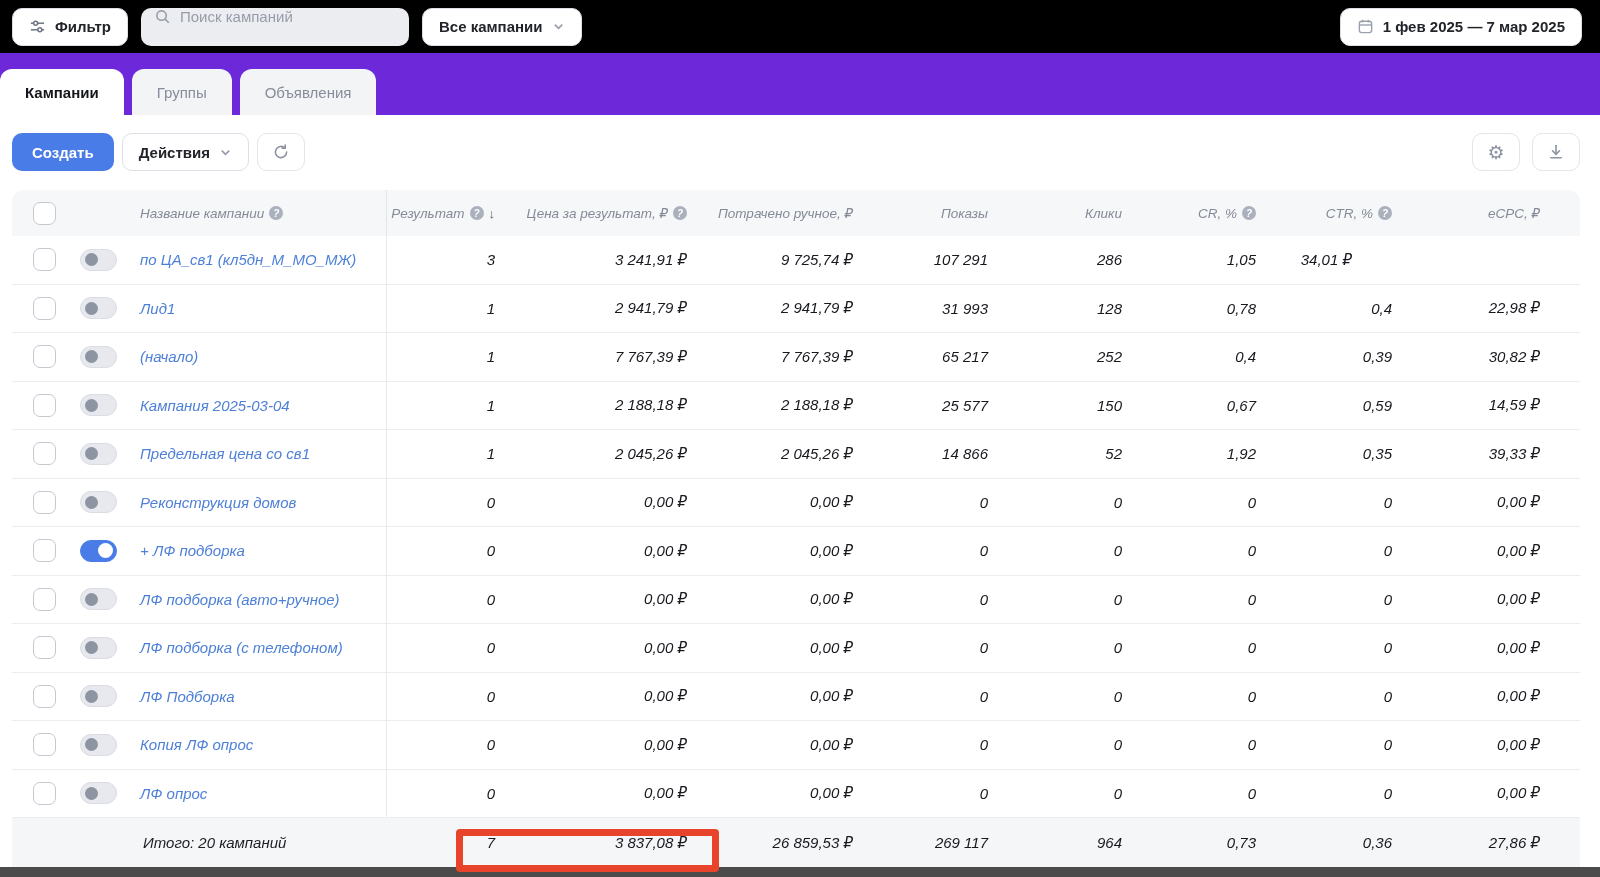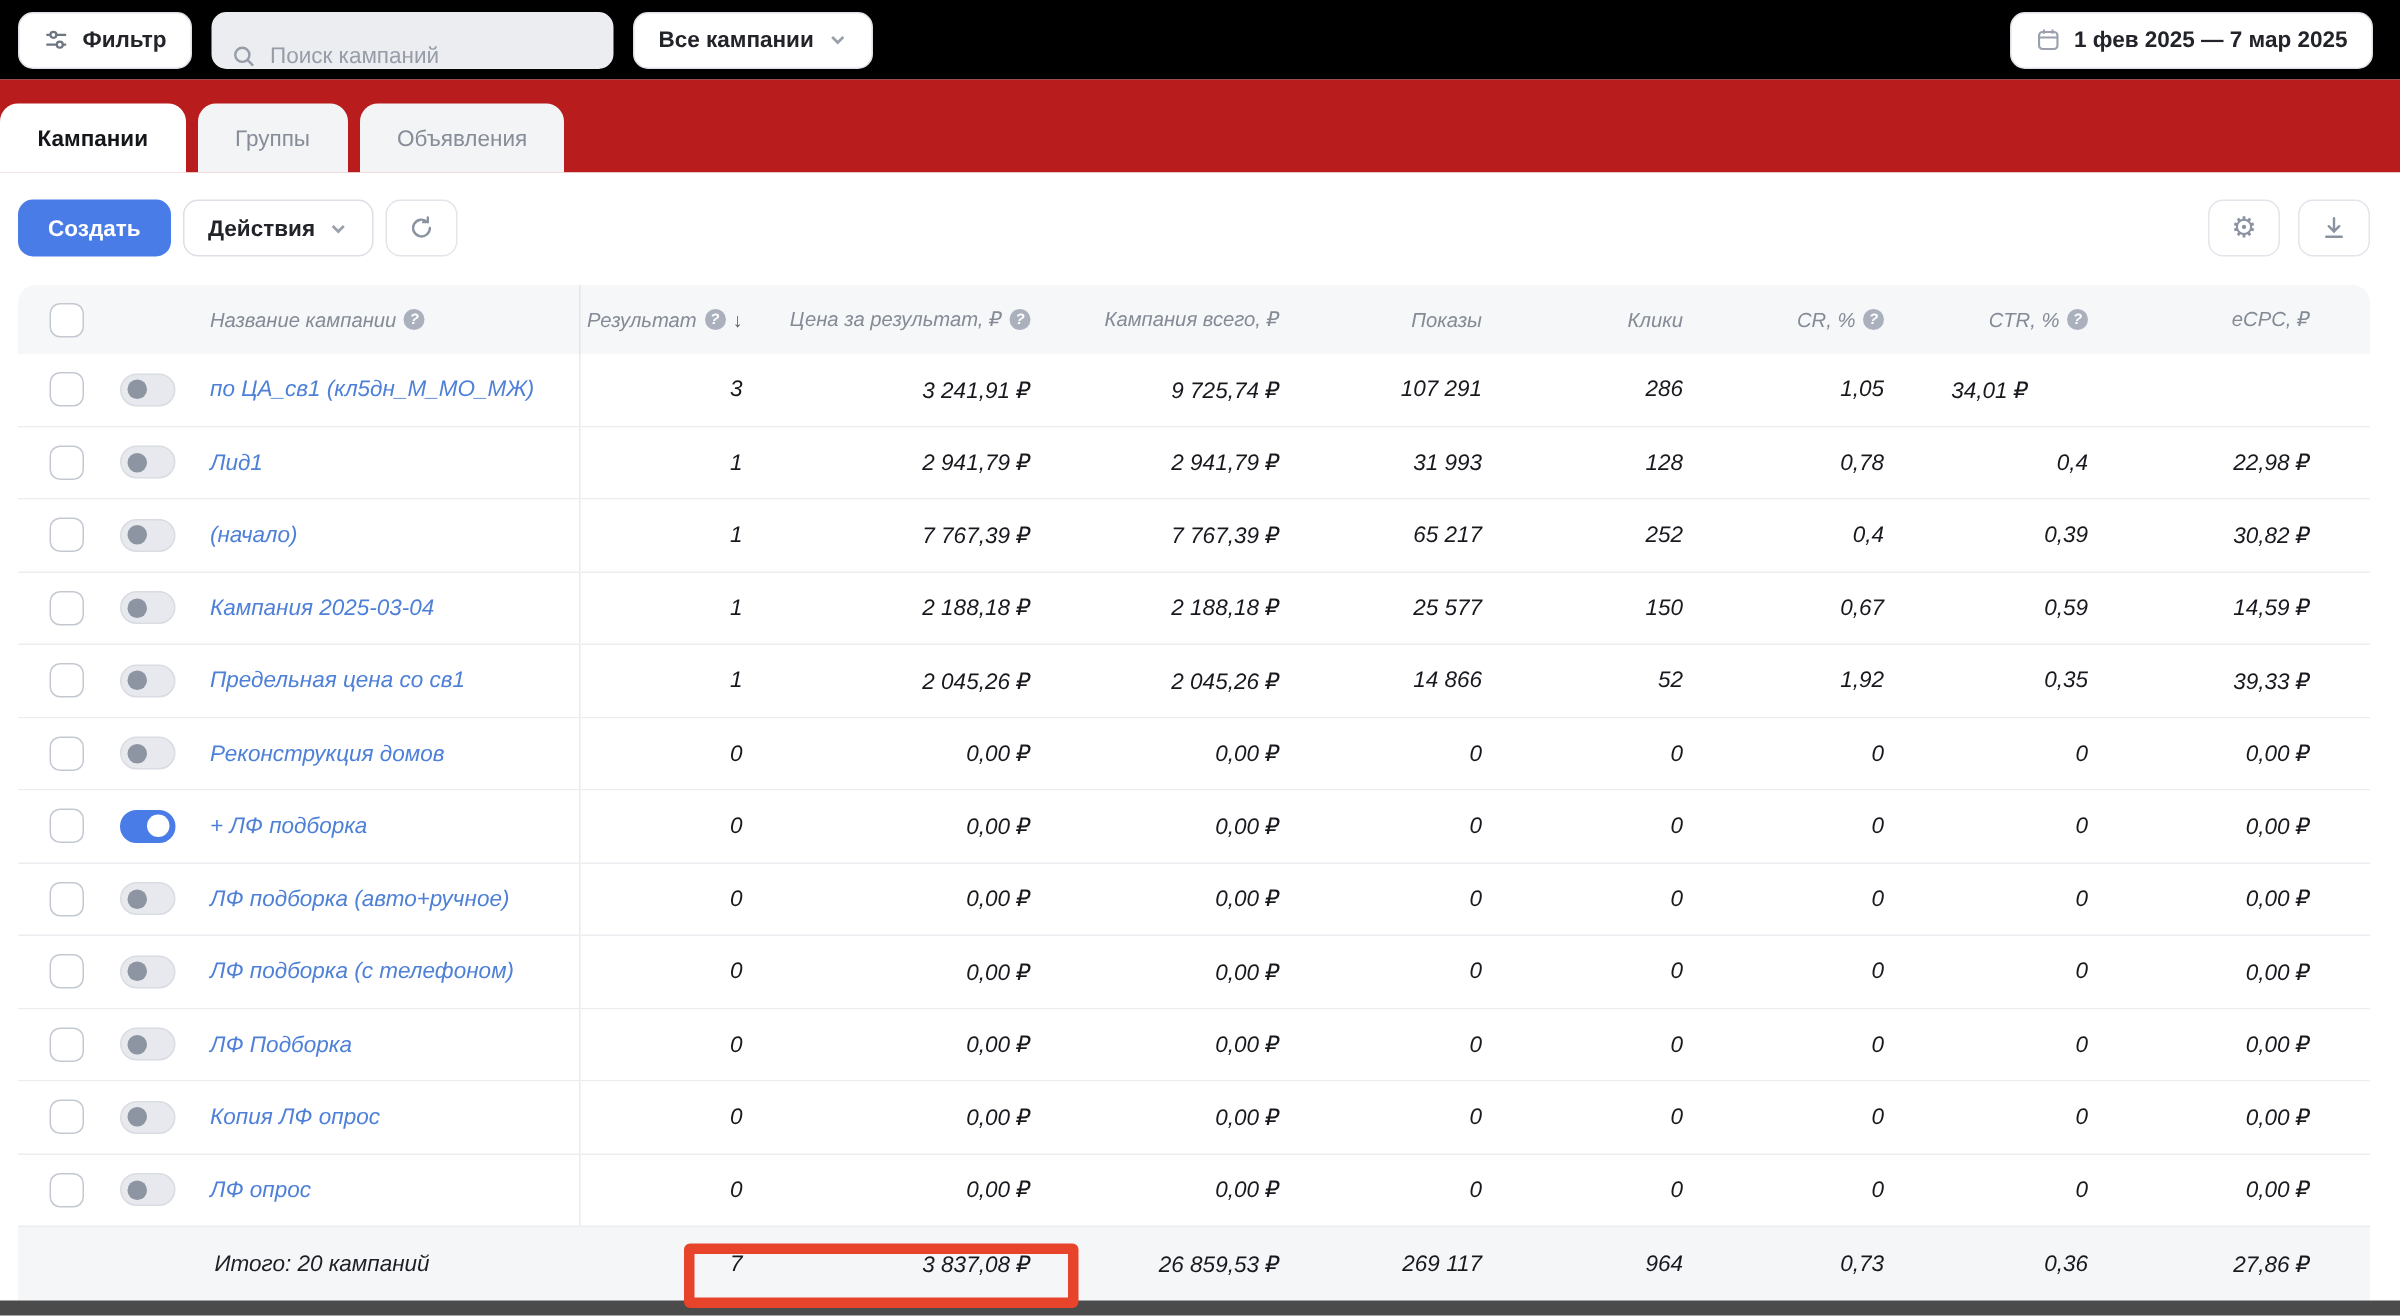--- a/index.html
+++ b/index.html
@@ -4,29 +4,29 @@
 <style>
   * { box-sizing: border-box; margin: 0; padding: 0; }
   html,body { width:1600px; height:877px; overflow:hidden; background:#fff;
     font-family:"Liberation Sans","DejaVu Sans",sans-serif; color:#17191e; }
 
   
   .topbar { height:53px; background:#000000; display:flex; align-items:center; padding:0 18px 0 12px; gap:13px; }
   .btn { display:inline-flex; align-items:center; gap:9px; height:38px; padding:0 16px;
          background:#fff; border:1px solid #dcdfe5; border-radius:10px;
          font-size:15px; font-weight:600; color:#22242a; cursor:pointer; }
-  .search-box { display:flex; align-items:flex-end; gap:9px; width:268px; height:38px;
+  .search-box { display:flex; align-items:flex-start; gap:9px; width:268px; height:38px;
          background:#ebedf1; border-radius:10px; padding:0 13px; }
   .search-box input { border:0; background:transparent; outline:none; font-size:15px; width:100%;
          font-family:inherit; color:#33363c; }
   .search-box input::placeholder { color:#979da8; }
   .date-btn { margin-left:auto; }
 
   
-  .band { height:62px; background:#b91c1c; display:flex; align-items:flex-end; }
+  .band { height:62px; background:#6d28d9; display:flex; align-items:flex-end; }
   .tab { height:46px; display:flex; align-items:center; padding:0 25px; border-radius:12px 12px 0 0;
          font-size:15px; color:#868d98; background:#f3f4f6; margin-right:8px; cursor:pointer; }
   .tab.active { background:#fff; color:#14161a; font-weight:700; }
 
   
   .toolbar { display:flex; align-items:center; gap:8px; padding:18px 20px 0 12px; background:#fff; }
   .btn-primary { height:38px; padding:0 20px; border:0; border-radius:10px; background:#4a7ce8;
          color:#fff; font-size:15px; font-weight:600; display:inline-flex; align-items:center; cursor:pointer; }
   .icon-btn { width:48px; height:38px; display:inline-flex; align-items:center; justify-content:center;
          background:#fff; border:1px solid #e2e5ea; border-radius:10px; cursor:pointer; color:#8b93a1; }
@@ -184,21 +184,21 @@
     <div class="cell num">
       <span>Результат</span>
       <span class="q-icon">?</span>
       <span class="sort-icon">↓</span>
     </div>
     <div class="cell num">
       <span>Цена за результат, ₽</span>
       <span class="q-icon">?</span>
     </div>
     <div class="cell num">
-      <span>Кампания всего, ₽</span>
+      <span>Потрачено ручное, ₽</span>
     </div>
     <div class="cell num">
       <span>Показы</span>
     </div>
     <div class="cell num">
       <span>Клики</span>
     </div>
     <div class="cell num">
       <span>CR, %</span>
       <span class="q-icon">?</span>

